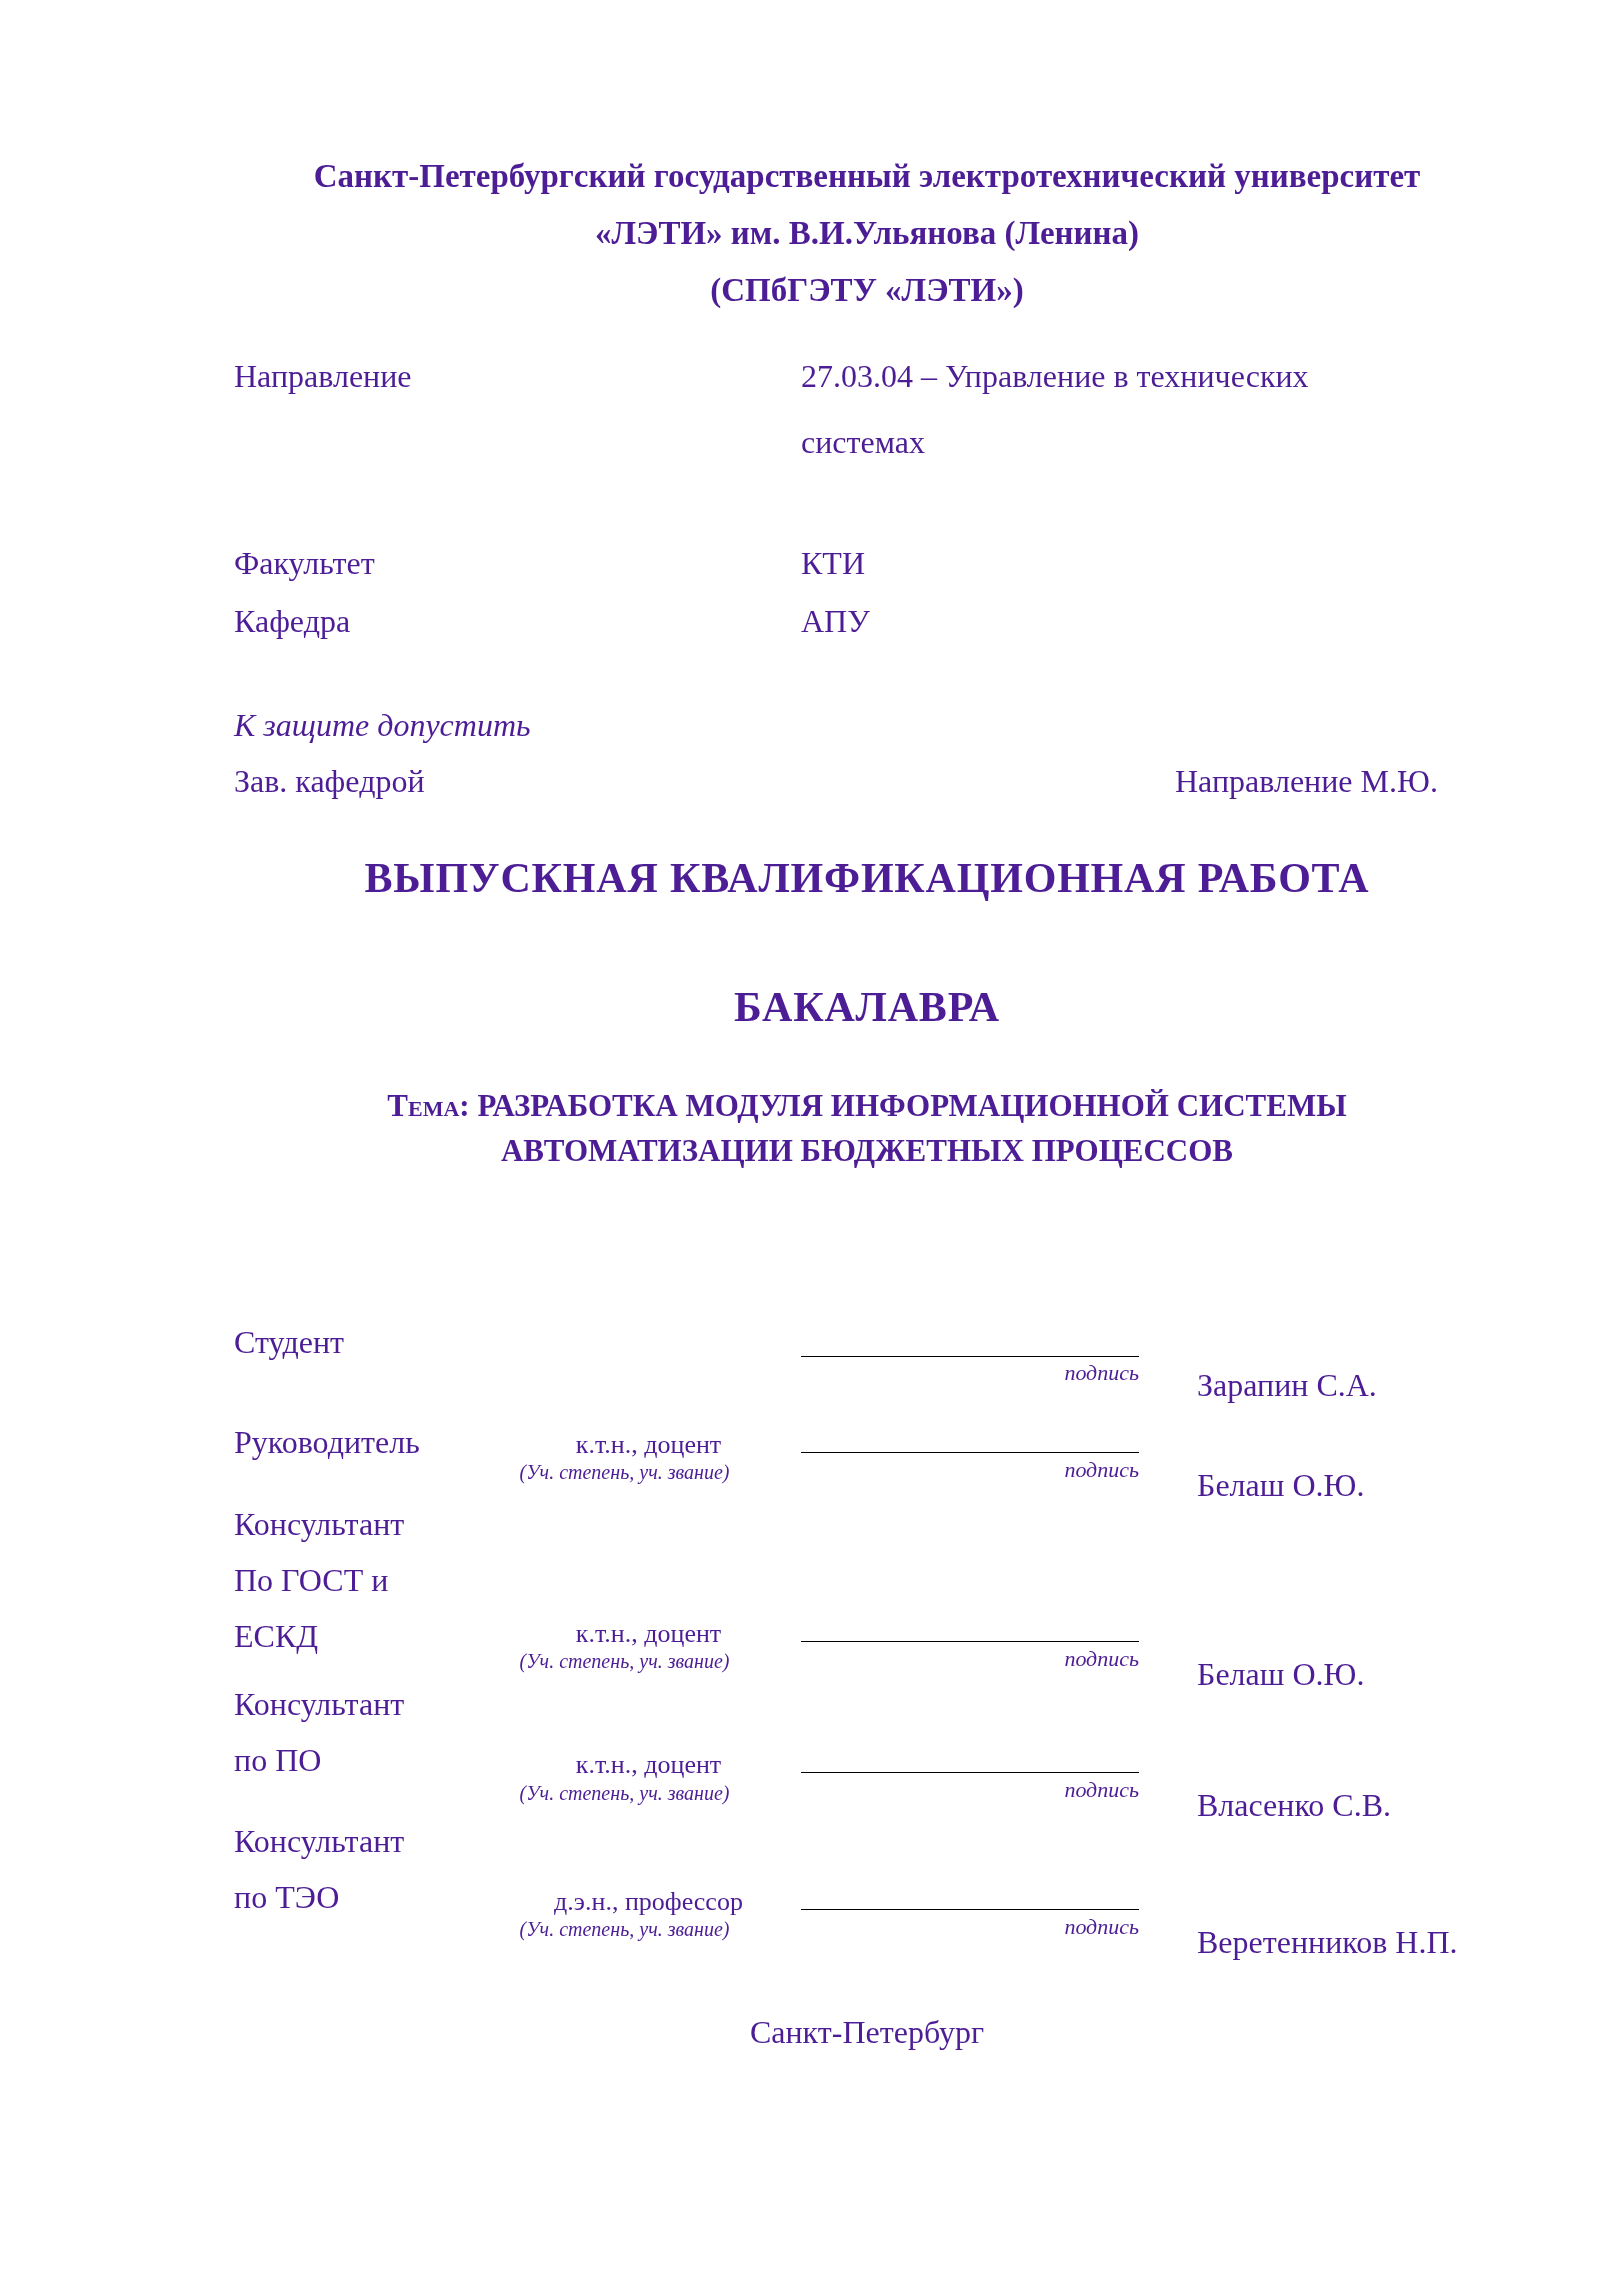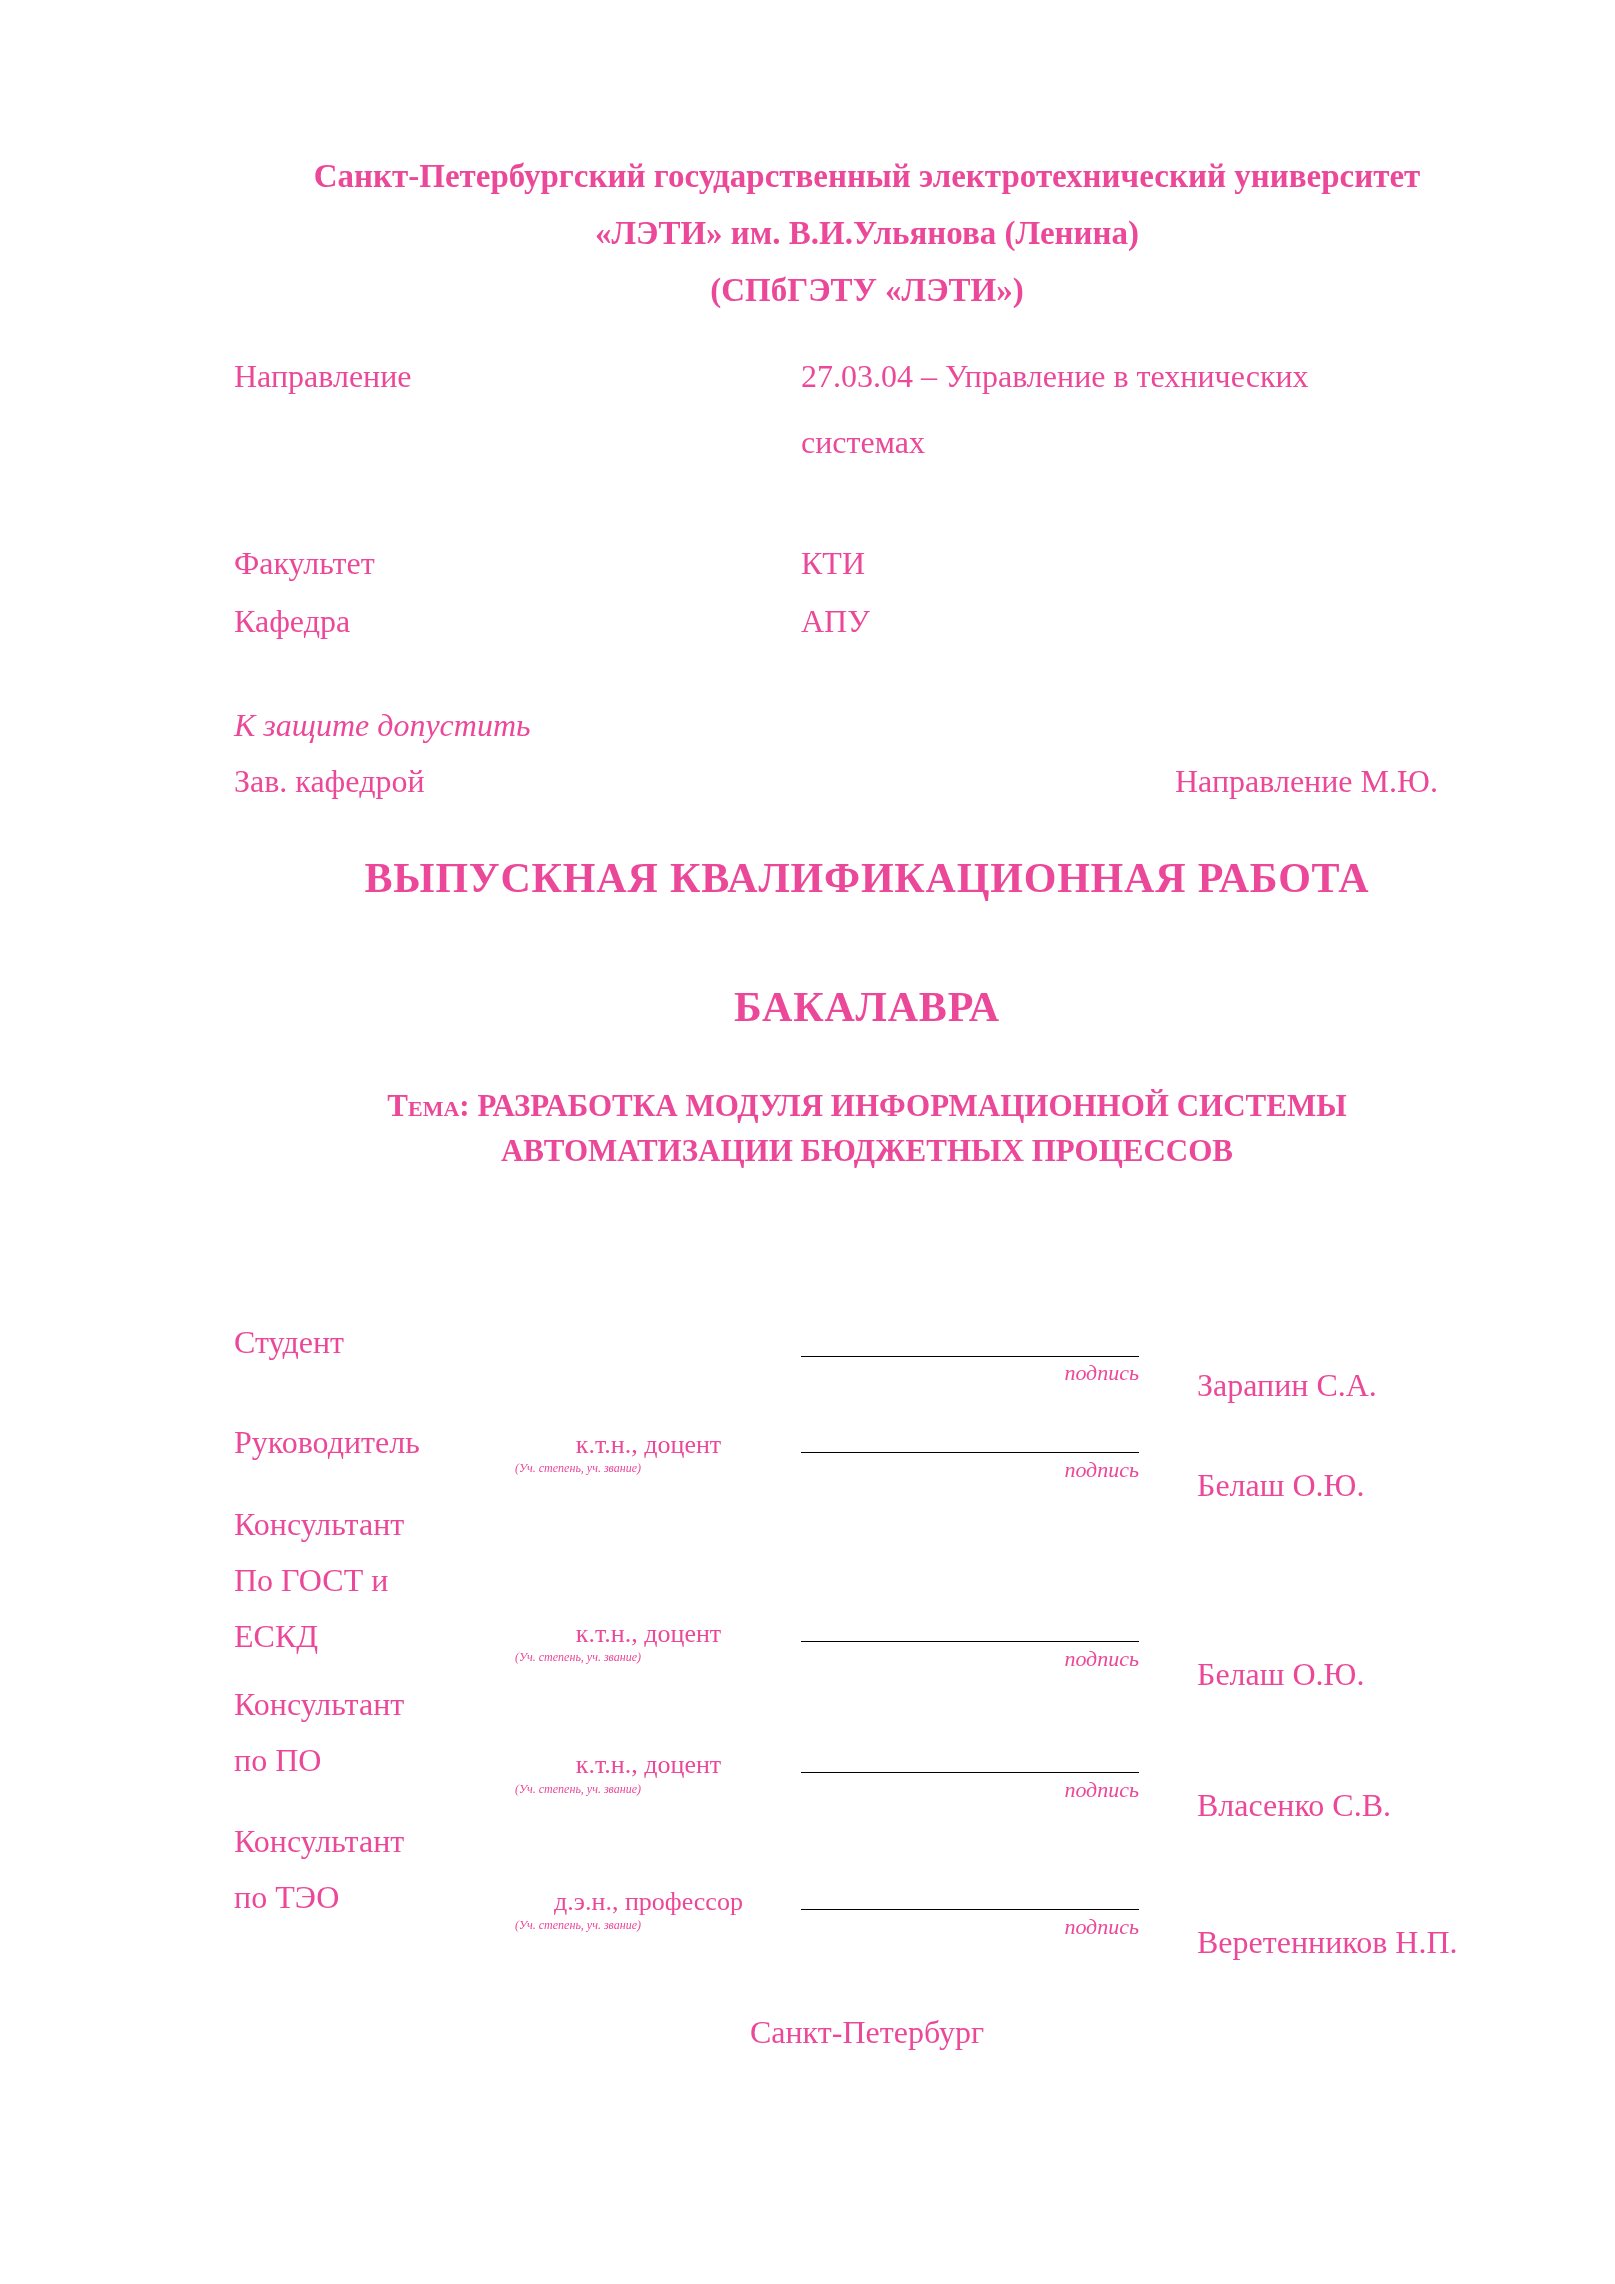--- a/index.html
+++ b/index.html
@@ -2,21 +2,21 @@
 <html style="font-size:12.5px"><head>
 <meta charset="utf-8">
 <style>
   * { margin:0; padding:0; box-sizing:border-box; }
   html,body { background:#ffffff; }
   .page {
     position:relative;
     width:1616px;
     height:2284px;
     background:#ffffff;
-    color:#ec4899;
+    color:#4c1d95;
     font-family:"Liberation Serif", serif;
     font-size:32px;
     overflow:hidden;
   }
   .abs { position:absolute; }
   .italic { font-style:italic; }
 
   .center-block { left:242px; width:1250px; text-align:center; }
 
   .header {
@@ -45,23 +45,23 @@
     left:234px;
     white-space:pre-line;
   }
   .sig-role.multi { line-height:56px; }
   .sig-degree {
     left:500px; width:297px;
     text-align:center;
     font-size:26px;
   }
   .sig-degree-caption {
-    left:515px; width:297px;
-    text-align:left;
-    font-size:12px;
+    left:476px; width:297px;
+    text-align:center;
+    font-size:20px;
     font-style:italic;
   }
   .sig-line {
     left:801px; width:338px;
     height:0;
     border-bottom:1.6px solid #000;
   }
   .sig-caption {
     left:801px; width:338px;
     text-align:right;

